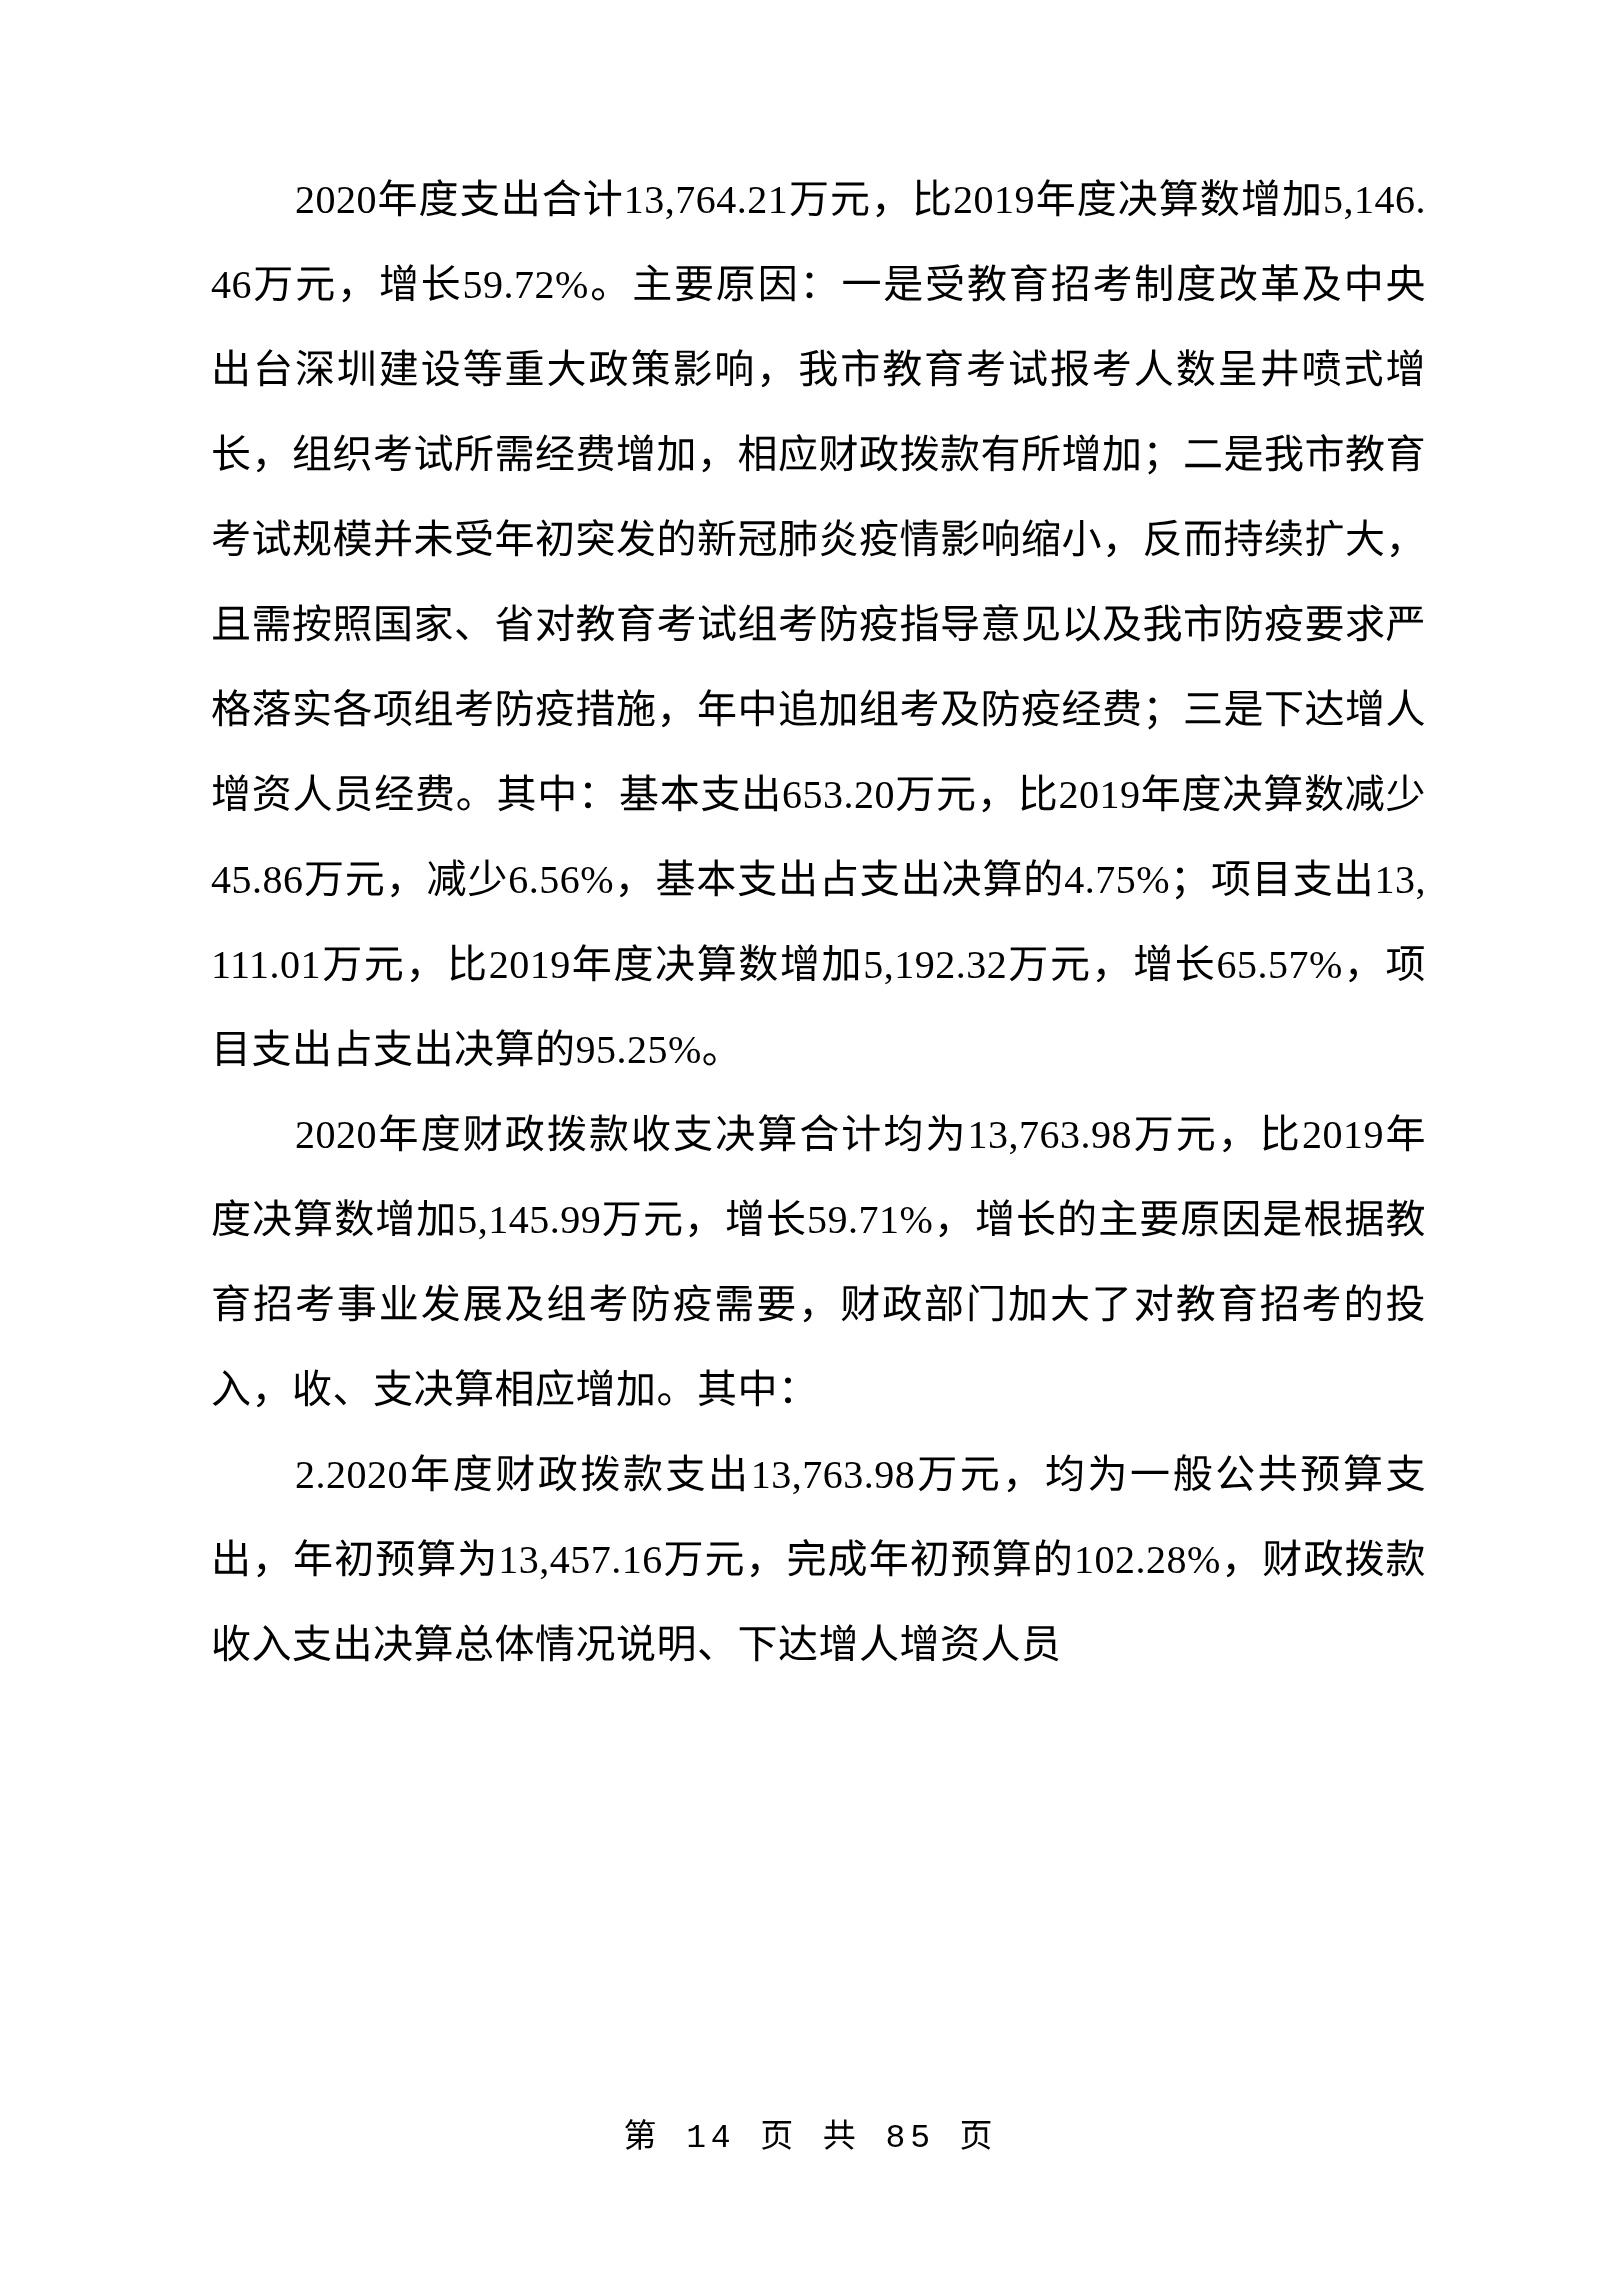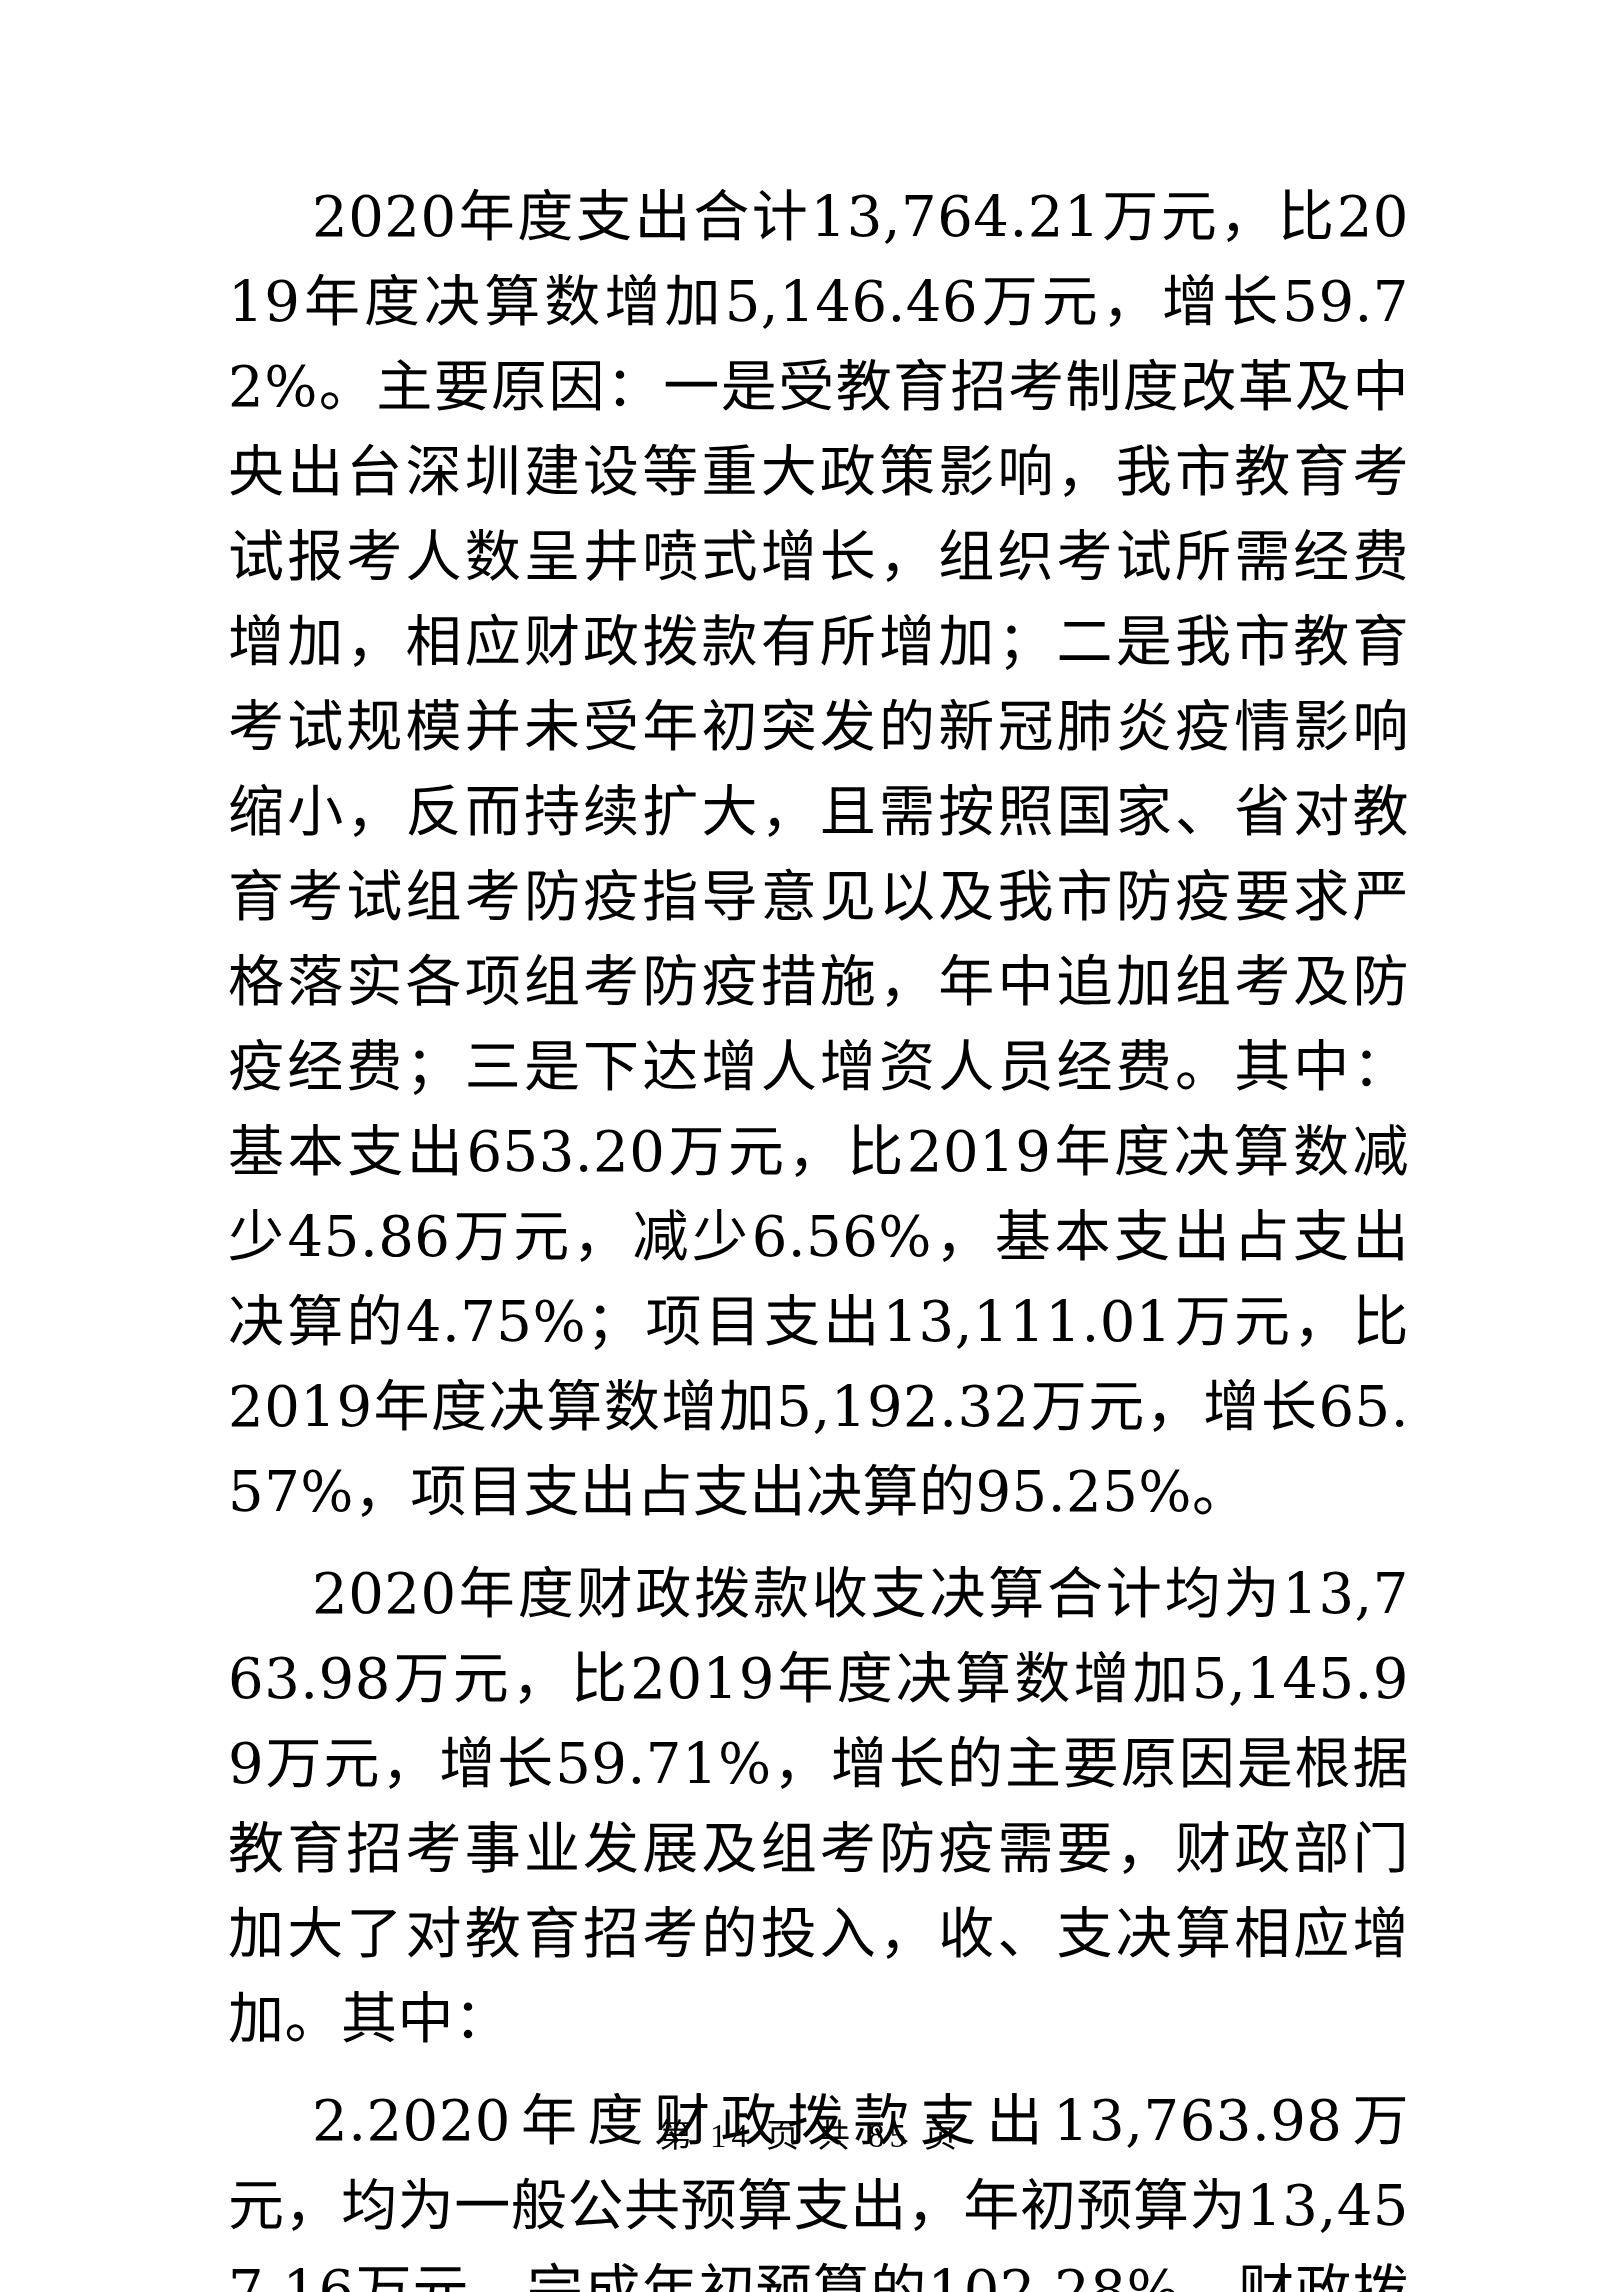--- a/index.html
+++ b/index.html
@@ -21,50 +21,51 @@
     overflow: hidden;
   }
   .content {
     position: absolute;
     left: 211px;
     top: 157px;
     width: 1215px;
   }
   
   .para {
-    font-size: 56px;
+    font-size: 40px;
     line-height: 85px;
     text-align: justify;
     text-align-last: left;
     text-justify: inter-character;
     text-indent: 84px;
-    margin: 17px;
+    margin: 0;
     letter-spacing: 0.5px;
     font-weight: 400;
     word-break: break-all;
+    font-family: Liberation Serif, serif;
   }
   .heading {
     font-size: 42px;
     line-height: 85px;
     font-weight: bold;
     text-indent: 84px;
     margin: 0;
     letter-spacing: 1px;
     text-align: left;
   }
   .footer {
     position: absolute;
     left: 0;
     right: 0;
     top: 2109px;
     text-align: center;
     font-size: 33px;
     letter-spacing: 4.9px;
     font-weight: 400;
-    font-family: Liberation Serif, serif;
+    font-family: Liberation Mono, monospace;
   }
 </style>
 </head>
 <body>
 
 <div class="page">
 
   <div class="content">
 
     <p class="para">2020年度支出合计13,764.21万元，比2019年度决算数增加5,146.46万元，增长59.72%。主要原因：一是受教育招考制度改革及中央出台深圳建设等重大政策影响，我市教育考试报考人数呈井喷式增长，组织考试所需经费增加，相应财政拨款有所增加；二是我市教育考试规模并未受年初突发的新冠肺炎疫情影响缩小，反而持续扩大，且需按照国家、省对教育考试组考防疫指导意见以及我市防疫要求严格落实各项组考防疫措施，年中追加组考及防疫经费；三是下达增人增资人员经费。其中：基本支出653.20万元，比2019年度决算数减少45.86万元，减少6.56%，基本支出占支出决算的4.75%；项目支出13,111.01万元，比2019年度决算数增加5,192.32万元，增长65.57%，项目支出占支出决算的95.25%。</p>

